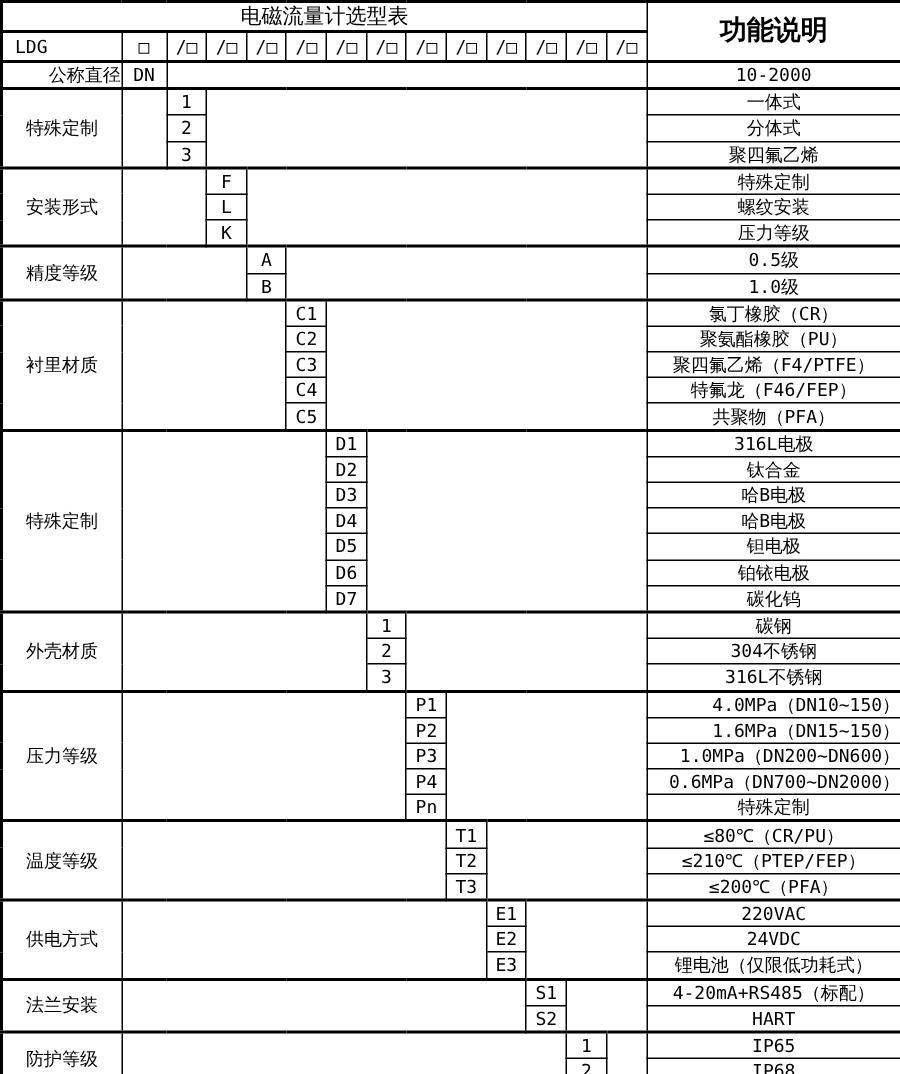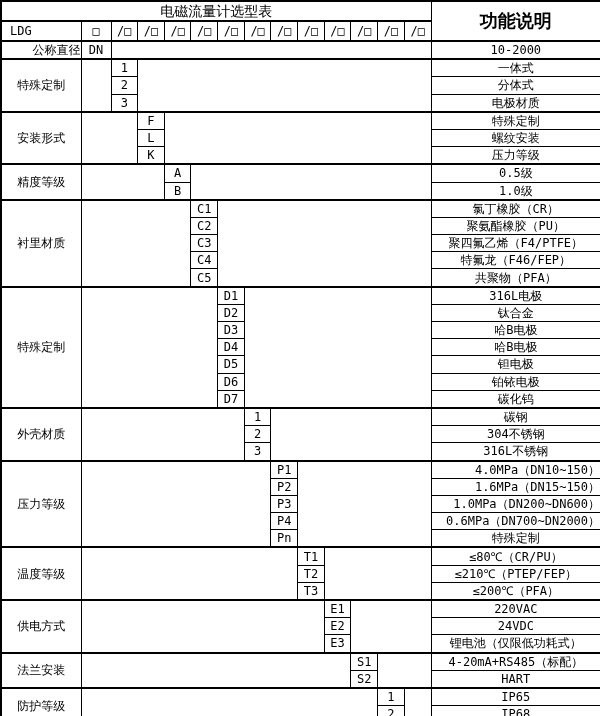--- a/index.html
+++ b/index.html
@@ -110,21 +110,21 @@
         <td class="code-cell">1</td>
         <td rowspan="3" colspan="11" class="gap-cell"></td>
         <td class="desc-cell">一体式</td>
       </tr>
       <tr>
         <td class="code-cell">2</td>
         <td class="desc-cell">分体式</td>
       </tr>
       <tr>
         <td class="code-cell">3</td>
-        <td class="desc-cell">电极材质</td>
+        <td class="desc-cell">聚四氟乙烯</td>
       </tr>
       <tr class="sec-top">
         <td rowspan="3" class="cat-label">安装形式</td>
         <td rowspan="3" colspan="2" class="gap-cell"></td>
         <td class="code-cell">F</td>
         <td rowspan="3" colspan="10" class="gap-cell"></td>
         <td class="desc-cell">特殊定制</td>
       </tr>
       <tr>
         <td class="code-cell">L</td>

